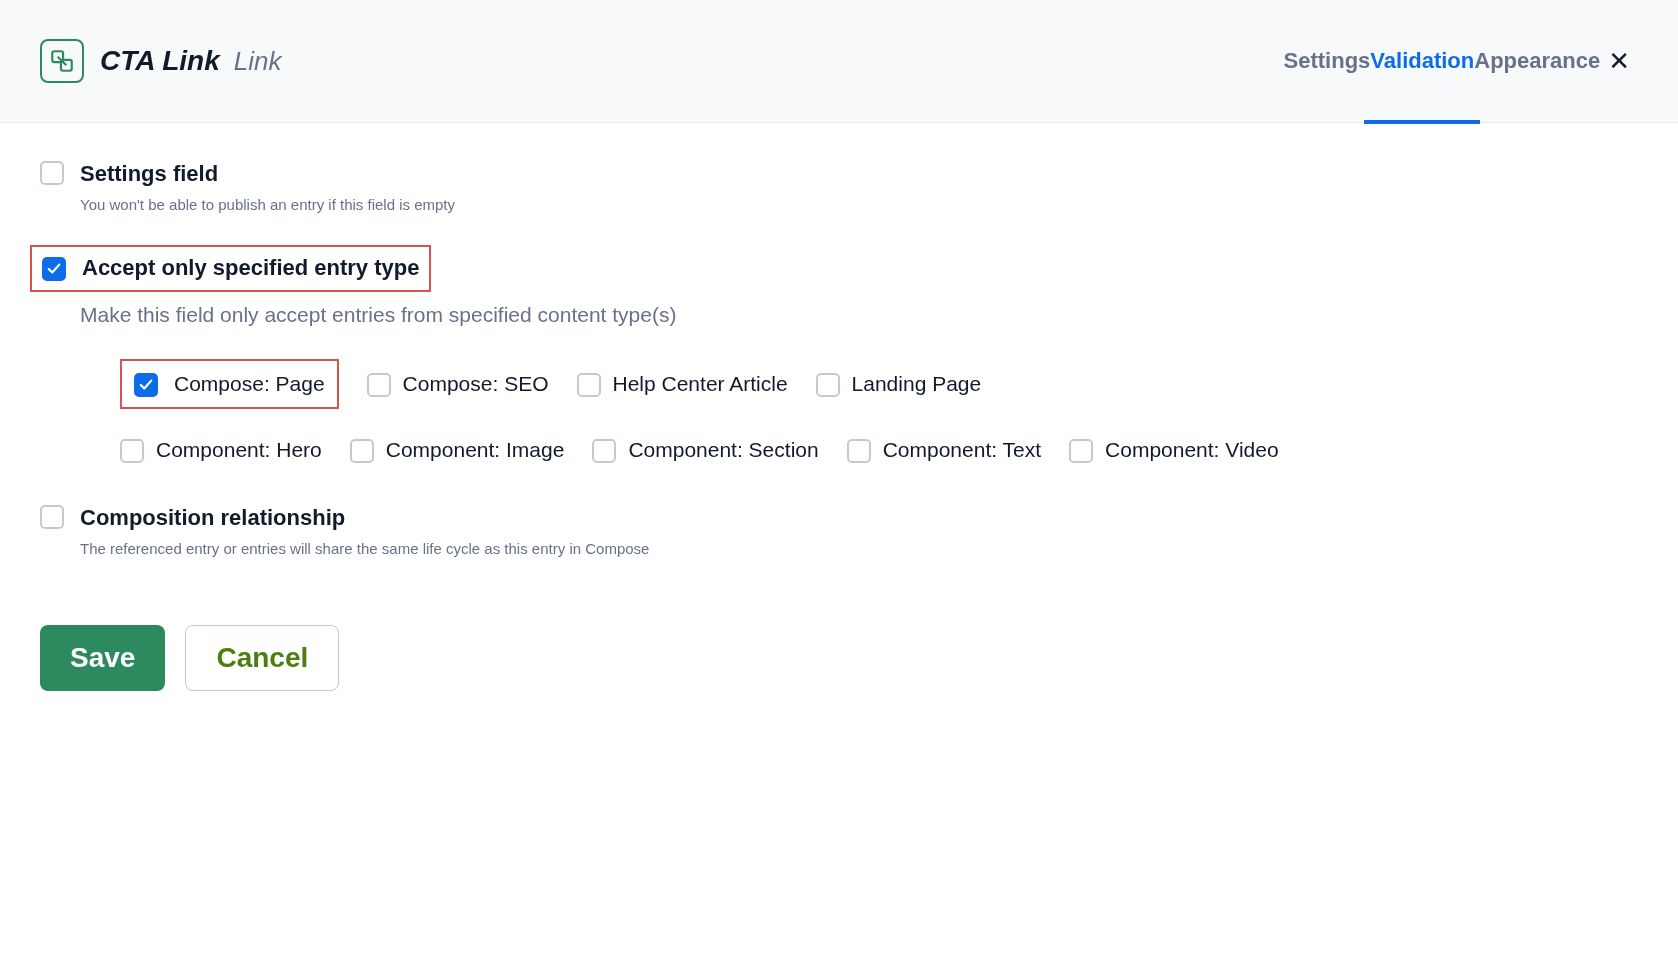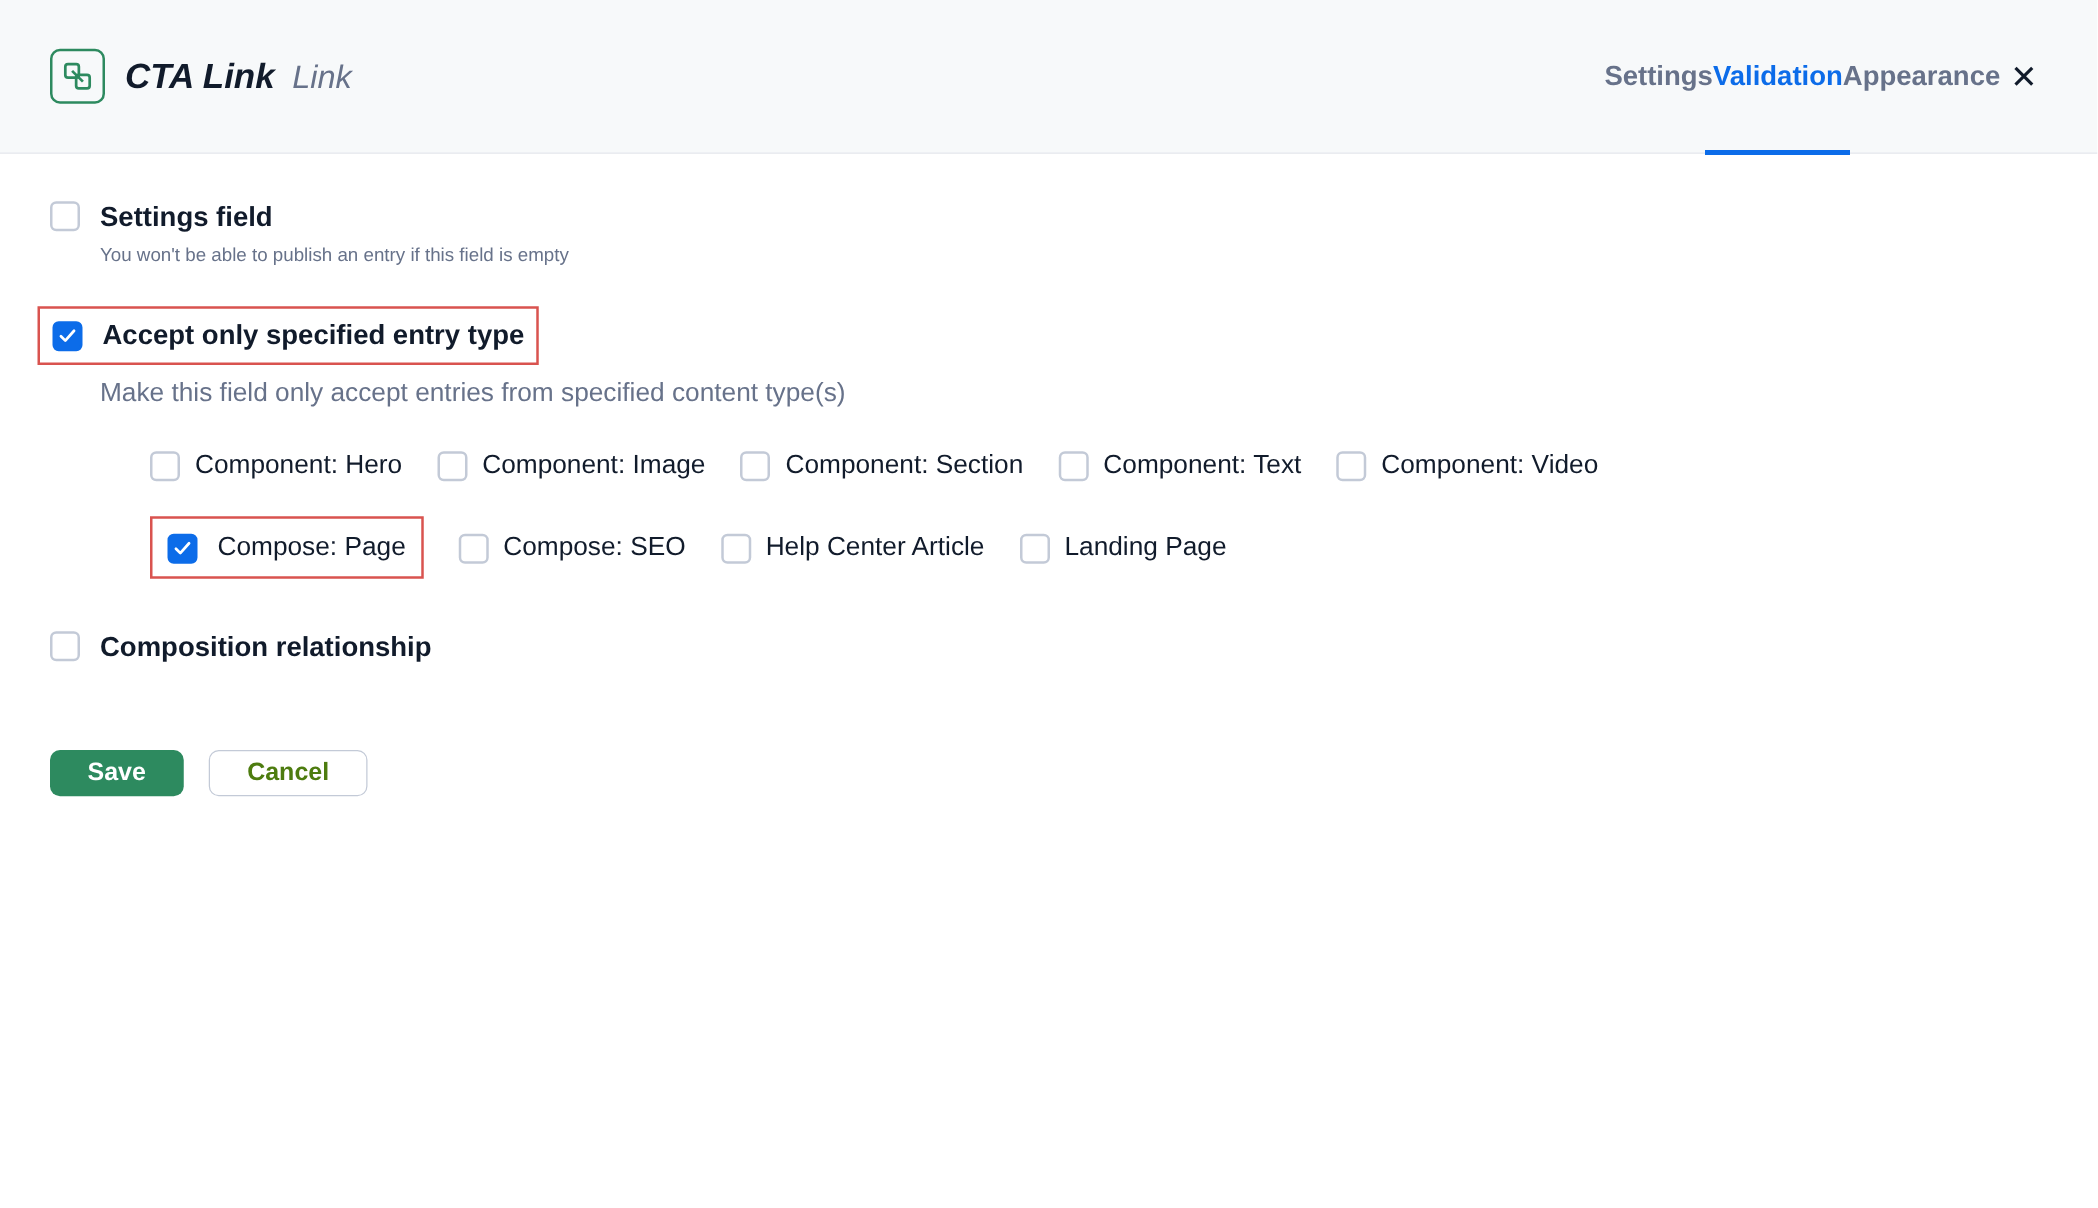--- a/index.html
+++ b/index.html
@@ -195,22 +195,22 @@
       padding: 0 16px;
       font-size: 20px;
       font-family: inherit;
     }
     .footer {
       display: flex;
       gap: 20px;
       padding: 0 40px 40px;
     }
     .btn {
-      padding: 6px 30px;
-      font-size: 20px;
+      padding: 16px 30px;
+      font-size: 28px;
       font-weight: 600;
       border-radius: 8px;
       cursor: pointer;
       border: none;
       font-family: inherit;
     }
     .btn-primary {
       background: #2d8a5f;
       color: #fff;
     }
@@ -262,42 +262,20 @@
             <path d="M2 8 L6 12 L14 3" stroke="#fff" stroke-width="2.5" fill="none" stroke-linecap="round" stroke-linejoin="round"></path>
           </svg>
       </div>
       <div class="option-label">Accept only specified entry type</div>
     </div>
     <div class="accept-desc">Make this field only accept entries from specified content type(s)</div>
   </div>
 
   <div class="entry-types">
     <div class="entry-row">
-      <div class="entry-item">
-        <div class="checkbox"></div>
-        <span class="entry-label">Component: Hero</span>
-      </div>
-      <div class="entry-item">
-        <div class="checkbox"></div>
-        <span class="entry-label">Component: Image</span>
-      </div>
-      <div class="entry-item">
-        <div class="checkbox"></div>
-        <span class="entry-label">Component: Section</span>
-      </div>
-      <div class="entry-item">
-        <div class="checkbox"></div>
-        <span class="entry-label">Component: Text</span>
-      </div>
-      <div class="entry-item">
-        <div class="checkbox"></div>
-        <span class="entry-label">Component: Video</span>
-      </div>
-    </div>
-    <div class="entry-row">
       <div class="highlight-box">
         <div class="checkbox checked">
           <svg viewBox="0 0 16 16">
               <path d="M2 8 L6 12 L14 3" stroke="#fff" stroke-width="2.5" fill="none" stroke-linecap="round" stroke-linejoin="round"></path>
             </svg>
         </div>
         <span class="entry-label">Compose: Page</span>
       </div>
       <div class="entry-item">
         <div class="checkbox"></div>
@@ -305,27 +283,50 @@
       </div>
       <div class="entry-item">
         <div class="checkbox"></div>
         <span class="entry-label">Help Center Article</span>
       </div>
       <div class="entry-item">
         <div class="checkbox"></div>
         <span class="entry-label">Landing Page</span>
       </div>
     </div>
+    <div class="entry-row">
+      <div class="entry-item">
+        <div class="checkbox"></div>
+        <span class="entry-label">Component: Hero</span>
+      </div>
+      <div class="entry-item">
+        <div class="checkbox"></div>
+        <span class="entry-label">Component: Image</span>
+      </div>
+      <div class="entry-item">
+        <div class="checkbox"></div>
+        <span class="entry-label">Component: Section</span>
+      </div>
+      <div class="entry-item">
+        <div class="checkbox"></div>
+        <span class="entry-label">Component: Text</span>
+      </div>
+      <div class="entry-item">
+        <div class="checkbox"></div>
+        <span class="entry-label">Component: Video</span>
+      </div>
+    </div>
   </div>
 
 
   <div class="option-row">
     <div class="checkbox"></div>
     <div class="option-text">
       <div class="option-label">Composition relationship</div>
+      <div class="option-desc">The referenced entry or entries will share the same life cycle as this entry in Compose</div>
     </div>
   </div>
 
 </div>
 
 <div class="footer">
   <button class="btn btn-primary">Save</button>
   <button class="btn btn-secondary">Cancel</button>
 </div>
 

